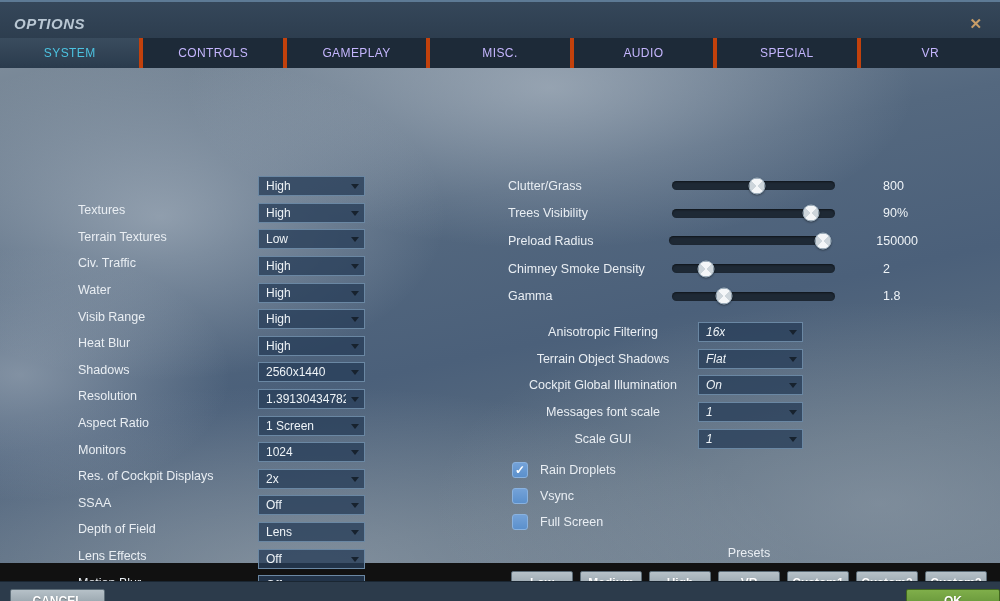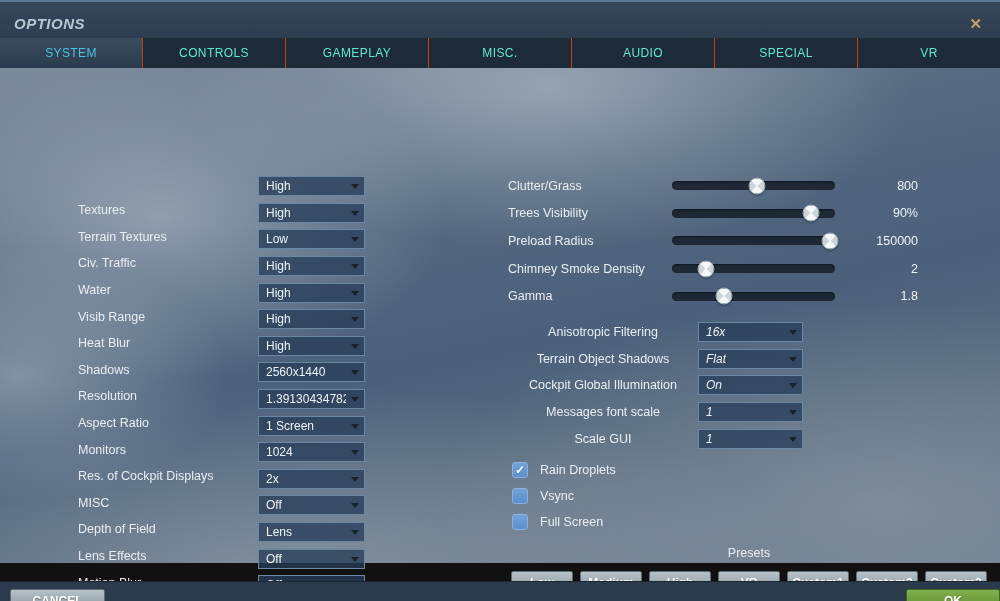--- a/index.html
+++ b/index.html
@@ -26,22 +26,22 @@
     line-height:1; padding:2px 4px;
   }
 
   
   .tabbar {
     position:absolute; top:38px; left:0; right:0; height:30px;
     background:#1d2a38; display:flex; z-index:5;
   }
   .tab {
     flex:1; display:flex; align-items:center; justify-content:center;
-    color:#5eead4; font-size:12px; letter-spacing:0.4px; cursor:pointer;
-    border-left:1px solid #c2410c; position:relative;
+    color:#c4b5fd; font-size:12px; letter-spacing:0.4px; cursor:pointer;
+    border-left:4px solid #c2410c; position:relative;
   }
   .tab:first-child { border-left:none; }
   .tab.active {
     background:linear-gradient(#3a4c5e, #2a3b4d);
     color:#4cc2e0;
   }
 
   
   .content {
     position:absolute; top:68px; left:0; right:0; bottom:38px;
@@ -81,21 +81,21 @@
     cursor:pointer;
   }
   .thumb {
     position:absolute; top:50%; transform:translate(-50%,-50%);
     width:17px; height:17px; border-radius:50%;
     background:
       conic-gradient(#f4f6f8 0 45deg, #cdd5db 45deg 135deg, #f4f6f8 135deg 225deg, #cdd5db 225deg 315deg, #f4f6f8 315deg 360deg);
     border:1px solid #9fb0bd; box-shadow:0 1px 2px rgba(0,0,0,0.4);
     cursor:grab;
   }
-  .slvalue { flex:1; text-align:right; color:#eef3f7; font-size:12.5px; }
+  .slvalue { flex:1; color:#eef3f7; font-size:12.5px;margin-left:48px; }
 
   
   .right-sel { position:absolute; left:508px; top:251px;text-align:center; }
   .rrow { height:26.6px; display:flex; align-items:center; }
   .rlabel { width:190px; color:#e9eef3; font-size:12.5px; }
   .right-sel .dropdown { width:105px;font-style:italic; }
 
   
   .checks { position:absolute; left:512px; top:389px; }
   .crow { height:26px; display:flex; align-items:center; cursor:pointer; }
@@ -249,21 +249,21 @@
         </div>
       </div>
       <div class="srow">
         <span class="slabel">Res. of Cockpit Displays</span>
         <div class="dropdown">
           <span class="dval">1024</span>
           <span class="darrow"></span>
         </div>
       </div>
       <div class="srow">
-        <span class="slabel">MISC</span>
+        <span class="slabel">SSAA</span>
         <div class="dropdown">
           <span class="dval">2x</span>
           <span class="darrow"></span>
         </div>
       </div>
       <div class="srow">
         <span class="slabel">Depth of Field</span>
         <div class="dropdown">
           <span class="dval">Off</span>
           <span class="darrow"></span>

